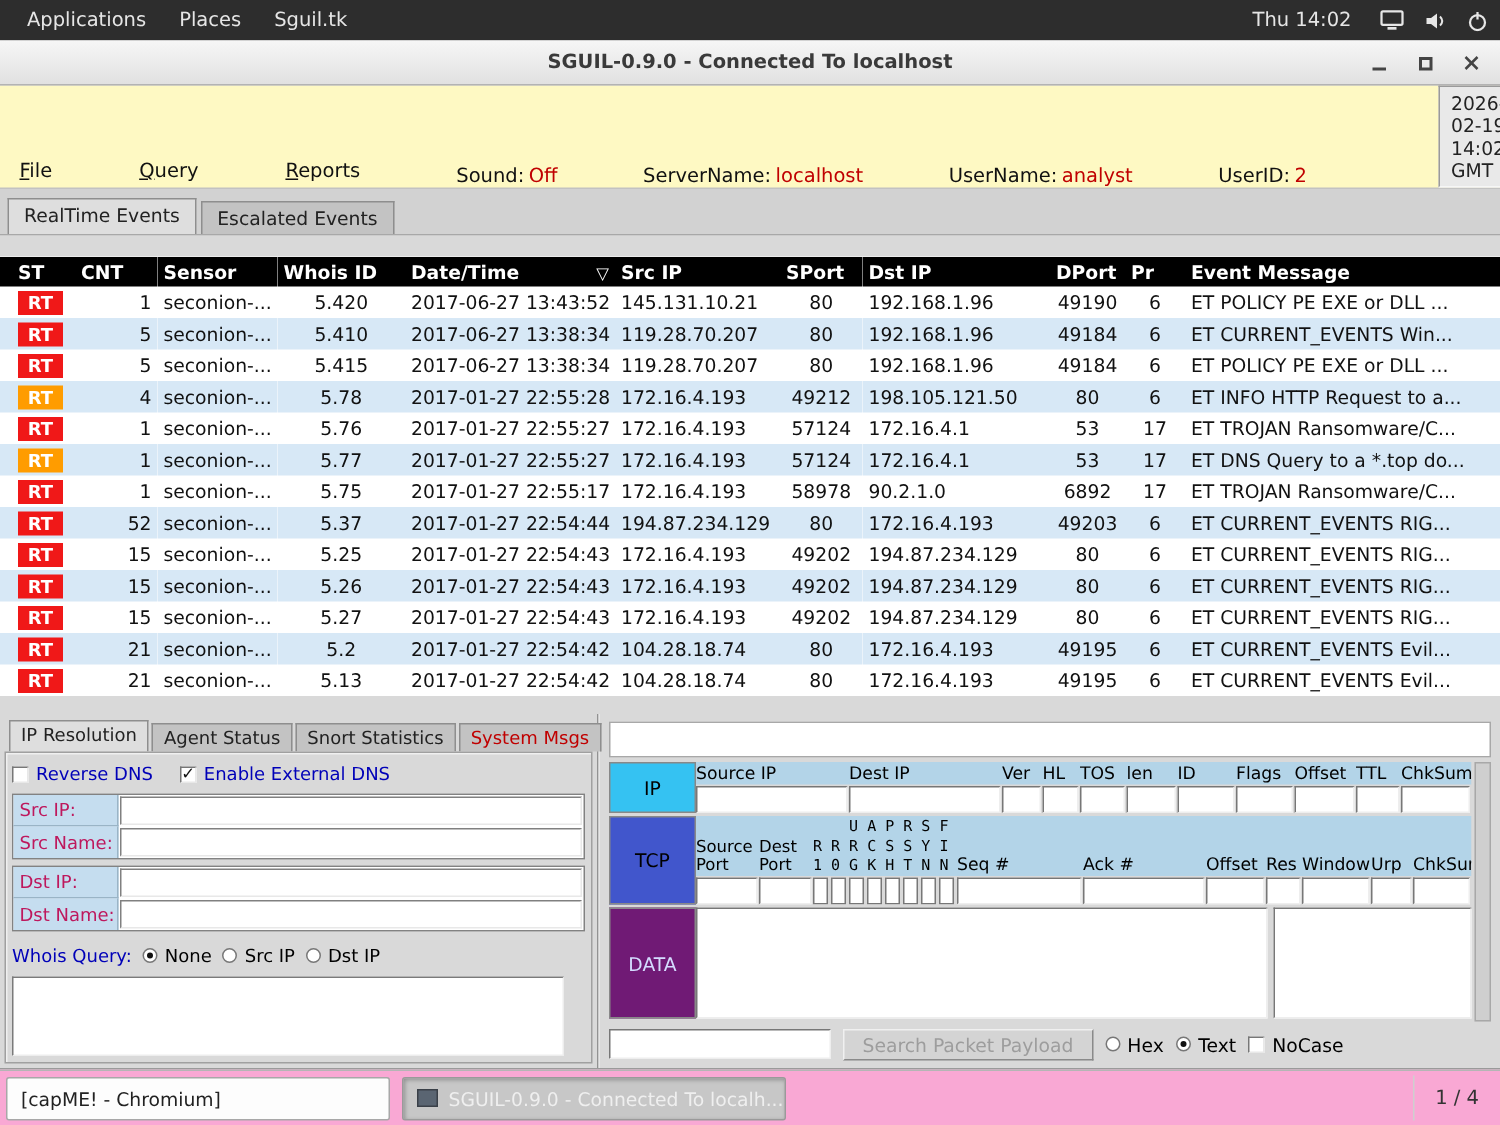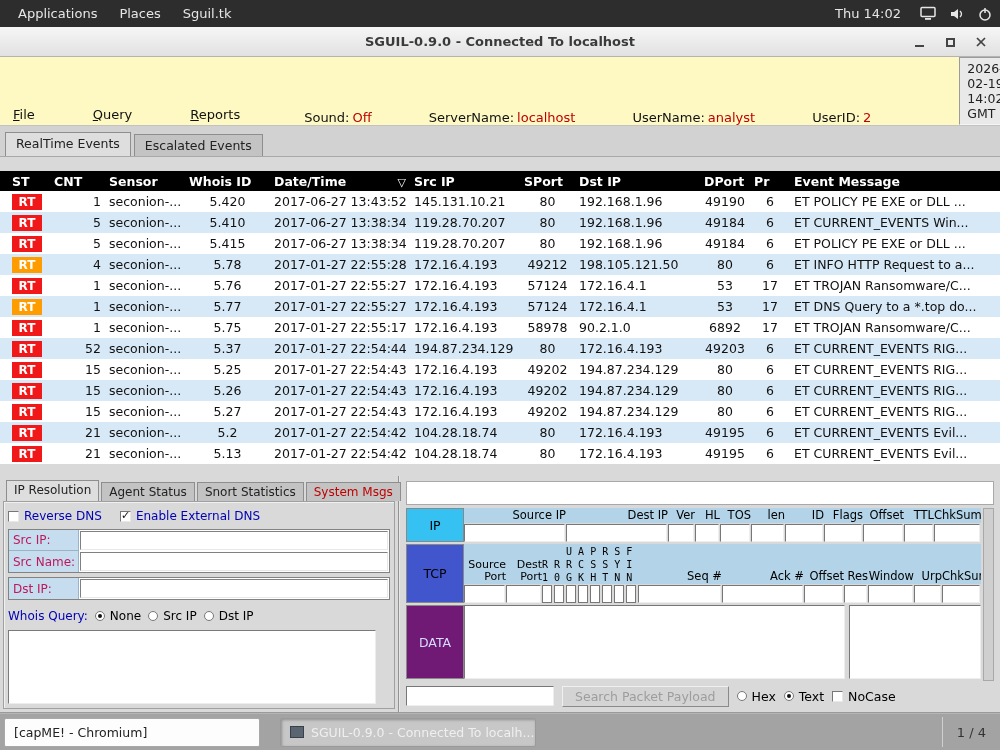--- a/index.html
+++ b/index.html
@@ -83,35 +83,35 @@
   .packet-area { position:relative; padding-right:13px; }
   .packet-scrollbar { position:absolute; right:0; top:0; bottom:0; width:11px; background:#cfcfcf; border:1px solid #a8a8a8; }
   .pk-row { display:flex; margin-bottom:2px; }
   .pk-label { flex:0 0 58px; display:flex; align-items:center; justify-content:center; font-size:12.5px; color:#000; border:1px solid #888; }
   .pk-label.ip { background:#35c2f2; }
   .pk-label.tcp { background:#4156cc; }
   .pk-label.data { background:#701a75; color:#d4dcff;text-align:right; }
   .pk-content { flex:1; min-width:0; overflow:hidden; }
   .pk-headers { display:flex; background:#b3d4e8; font-size:11.5px; color:#000; align-items:flex-end; height:auto; }
   .pk-headers.tall { height:40px; }
-  .pk-h { text-align:right; white-space:nowrap; overflow:hidden; padding-bottom:1px; flex-shrink:0; }
+  .pk-h { text-align:left; white-space:nowrap; overflow:hidden; padding-bottom:1px; flex-shrink:0; }
   .pk-h.wrap { white-space:normal; line-height:12px; font-size:11px; }
   .pk-inputs { display:flex; }
   .pk-in { background:#fff; border:1px solid; border-color:#777 #eee #eee #777; height:18px; margin:1px 1px 0 0; flex-shrink:1; }
   .flag-lines { font-family:"DejaVu Sans Mono",monospace; font-size:10px; line-height:13px; white-space:pre; text-align:left; padding-bottom:0; }
   .tiny-boxes { display:flex; gap:2px; width:96px; flex-shrink:0; }
   .tiny { width:10px; height:18px; background:#fff; border:1px solid #777; margin-top:1px; }
   .data-row-content { display:flex; gap:4px; flex:1; min-width:0; }
   .data-pane { background:#fff; border:1px solid; border-color:#777 #eee #eee #777; height:74px; }
   .search-row { display:flex; align-items:center; gap:8px; margin-top:4px; height:22px; font-size:12.5px; }
   .search-input { width:148px; height:20px; background:#fff; border:1px solid; border-color:#777 #eee #eee #777; font:12px "DejaVu Sans",sans-serif; outline:none; }
   .search-btn { background:#d4d4d4; border:1px solid; border-color:#f0f0f0 #8a8a8a #8a8a8a #f0f0f0; color:#9d9d9d; font:12.5px "DejaVu Sans",sans-serif; padding:2px 12px; }
 
   
-  .taskbar { position:absolute; left:0; bottom:0; width:1000px; height:37px; background:#a3a3a3; border-top:1px solid #b5b5b5; display:flex; align-items:center; padding:3px 0 3px 4px; gap:20px; }
+  .taskbar { position:absolute; left:0; bottom:0; width:1000px; height:37px; background:#f9a8d4; border-top:1px solid #b5b5b5; display:flex; align-items:center; padding:3px 0 3px 4px; gap:8px; }
   .task-btn { width:256px; height:29px; display:flex; align-items:center; padding:0 9px; font-size:12.5px; border-radius:2px; white-space:nowrap; overflow:hidden; cursor:default; }
   .task-btn.capme { background:#fdfdfd; border:1px solid #a8a8a8; color:#222; }
   .task-btn.sguil { background:#c7c7c7; border:1px solid #9a9a9a; box-shadow:inset 1px 1px 3px rgba(0,0,0,.28); color:#efefef; gap:7px; }
   .task-icon { width:14px; height:12px; background:#5a6572; border:1px solid #3a4048; flex:0 0 14px; }
   .task-pager { margin-left:auto; padding:0 14px; color:#333; border-left:1px solid #cfcfcf; height:100%; display:flex; align-items:center; }
 </style>
 </head>
 <body>
 
 <div class="desktop-bar">
@@ -420,20 +420,24 @@
           <div class="field-row">
             <span class="field-label">Src Name:</span>
             <input class="field-input" style="">
           </div>
         </div>
         <div class="field-group">
           <div class="field-row">
             <span class="field-label">Dst IP:</span>
             <input class="field-input" style="">
           </div>
+          <div class="field-row">
+            <span class="field-label">Dst Name:</span>
+            <input class="field-input" style="">
+          </div>
         </div>
         <div class="whois-row">
           <span class="blue-text">Whois Query:</span>
           <span class="check-item">
             <span class="radio selected"></span>
             <span>None</span>
           </span>
           <span class="check-item">
             <span class="radio"></span>
             <span>Src IP</span>

